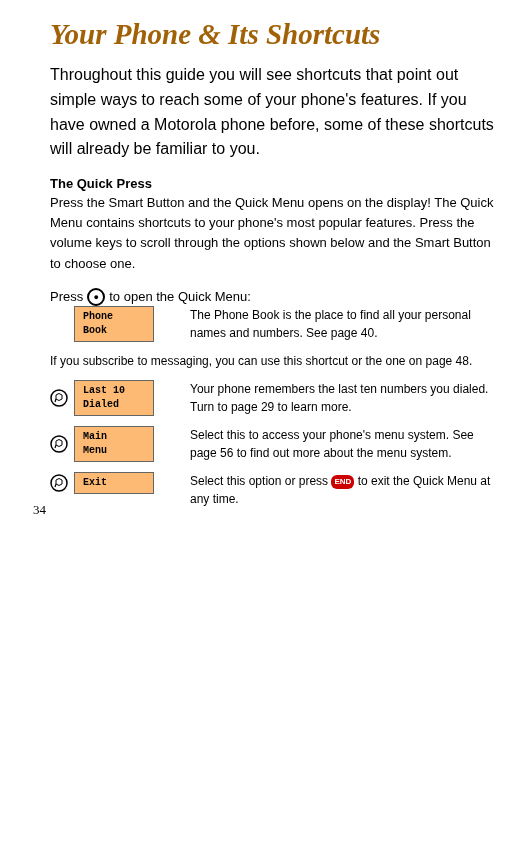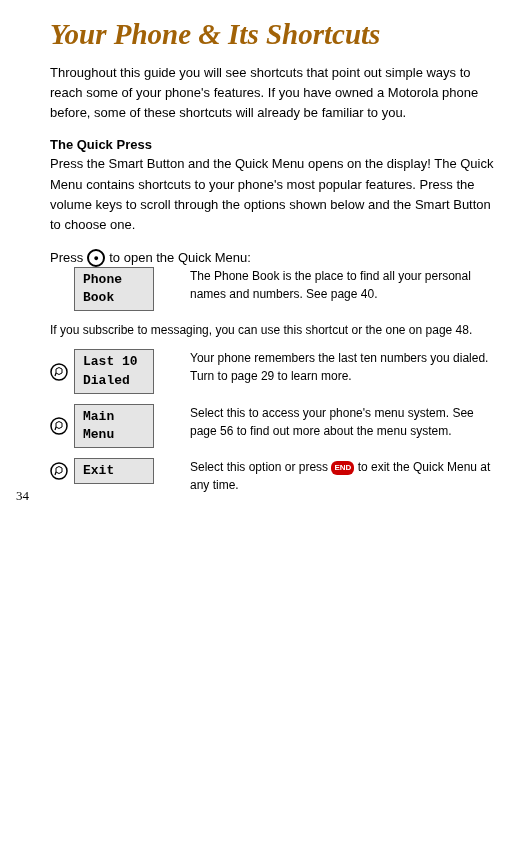--- a/index.html
+++ b/index.html
@@ -15,36 +15,36 @@
     }
 
     .page-container {
       padding: 18px 30px 30px 50px;
       position: relative;
     }
 
     .page-number {
       position: absolute;
       bottom: 20px;
-      left: 16px;
+      left: 33px;
       font-size: 13px;
       font-family: Georgia, serif;
     }
 
     .page-title {
       font-size: 29px;
       font-style: italic;
       font-weight: bold;
       font-family: Georgia, serif;
       margin-bottom: 12px;
       color: #a16207;
     }
 
     .intro-text {
-      font-size: 13px;
+      font-size: 16px;
       line-height: 1.55;
       margin-bottom: 14px;
       font-family: Arial, sans-serif;
     }
 
     .section-heading {
       font-weight: bold;
       font-size: 13px;
       margin-bottom: 2px;
       font-family: Arial, sans-serif;
@@ -103,24 +103,24 @@
       flex-shrink: 0;
     }
 
     .menu-bullet svg {
       width: 18px;
       height: 18px;
     }
 
     
     .menu-item-box {
-      background: #e5e5e5;
+      background: #fdba74;
       border: 1.5px solid #666;
       padding: 3px 8px;
-      font-size: 13px;
+      font-size: 10px;
       font-family: 'Courier New', monospace;
       font-weight: bold;
       color: #000;
       white-space: pre-line;
       min-width: 80px;
       text-align: left;
       line-height: 1.4;
     }
 
     .menu-item-desc {

